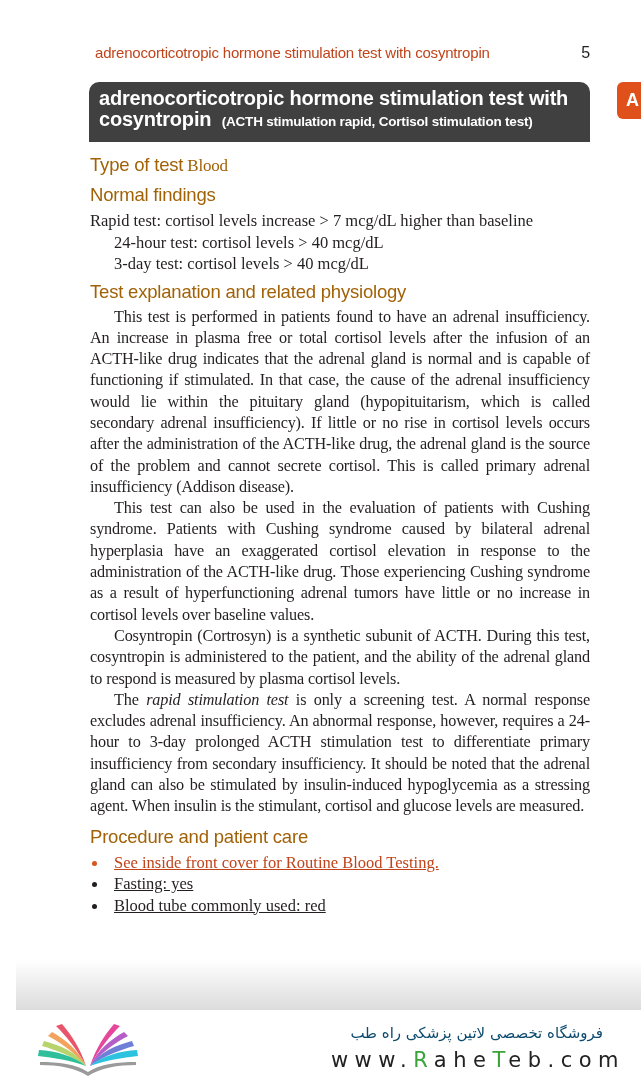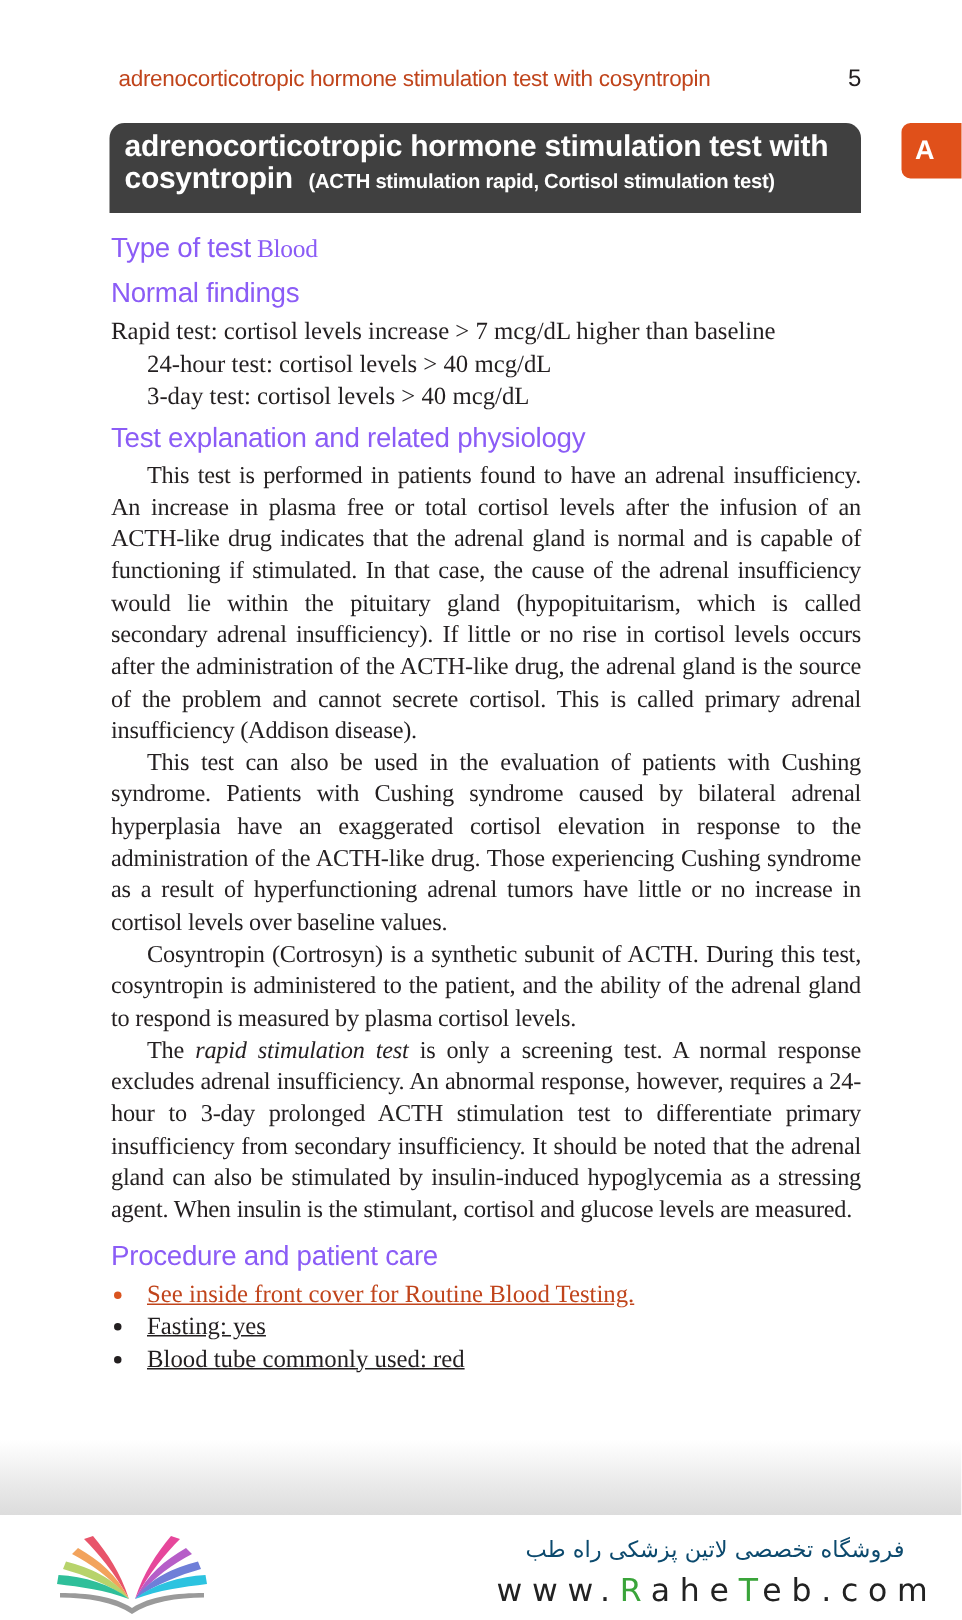--- a/index.html
+++ b/index.html
@@ -3,21 +3,21 @@
   <meta charset="utf-8">
   <style>
     html, body { margin: 0; padding: 0; }
     body {
       width: 641px; height: 1080px; position: relative; overflow: hidden;
       background: #ffffff;
       font-family: "Liberation Serif", "DejaVu Serif", serif;
       color: #231f20;
     }
     .page {
-      position: absolute; left: 0; top: 0; width: 607px; height: 1010px;
+      position: absolute; left: 16px; top: 0; width: 607px; height: 1010px;
       background: #ffffff;
     }
     .page-shade {
       position: absolute; left: 0; top: 960px; width: 641px; height: 50px;
       background: linear-gradient(to bottom, rgba(255,255,255,0) 0%, #e6e6e6 70%, #dcdcdc 100%);
     }
     .running-head {
       position: absolute; top: 44px; left: 79px; width: 495px;
       font-family: "Liberation Sans", "DejaVu Sans", sans-serif;
       font-size: 15px; letter-spacing: -0.2px;
@@ -45,21 +45,21 @@
       color: #fff; font-family: "Liberation Sans", "DejaVu Sans", sans-serif;
       font-weight: bold; font-size: 18px;
       box-sizing: border-box; padding-left: 9px; line-height: 37px;
     }
 
     .content {
       position: absolute; left: 74px; top: 152px; width: 500px;
     }
     .heading {
       font-family: "Liberation Sans", "DejaVu Sans", sans-serif;
-      font-size: 18.5px; color: #8b5cf6; letter-spacing: -0.2px;
+      font-size: 18.5px; color: #a16207; letter-spacing: -0.2px;
       line-height: 26px; margin: 0;
     }
     .inline-val {
       font-family: "Liberation Serif", "DejaVu Serif", serif;
       font-size: 17px; margin-left: 4px;
     }
     .findings { font-size: 16.5px; line-height: 21.5px; margin: 2px 0 4px 0; }
     .findings .indent { padding-left: 24px; }
     .para {
       font-size: 16.2px; line-height: 21.3px; text-align: justify;

